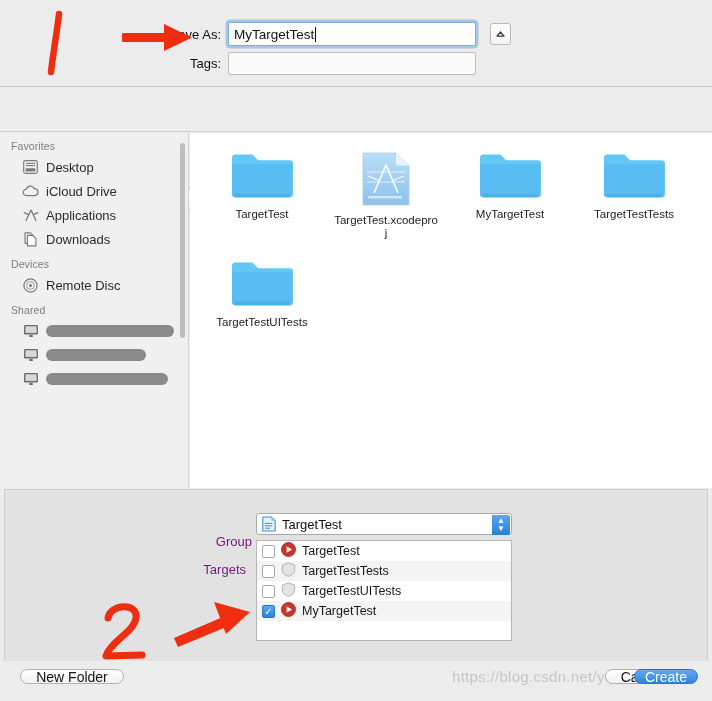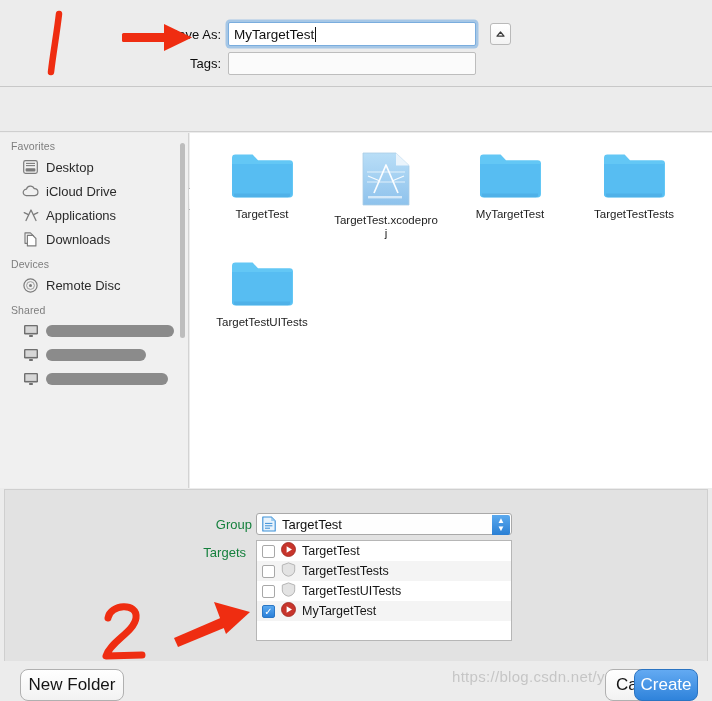--- a/index.html
+++ b/index.html
@@ -167,22 +167,22 @@
 
   
   .accessory {
     position: absolute; left: 4px; top: 489px;
     width: 704px; height: 172px;
     background: #e2e2e2;
     border: 1px solid #cfcfcf;
     border-bottom: none;
   }
   .acc-label {
-    position: absolute; font-size: 13px; color: #15803d;
-    text-align: right; width: 80px;
+    position: absolute; font-size: 13px; color: #701a75;
+    text-align: right; width: 80px; margin-top: 17px;
   }
   .group-popup {
     position: absolute; left: 256px; top: 513px;
     width: 256px; height: 22px;
     background: #fefefe;
     border: 1px solid #a9a9a9; border-radius: 3px;
     display: flex; align-items: center; padding-left: 5px;
     gap: 6px; font-size: 13px; color: #111;
   }
   .group-stepper {
@@ -219,22 +219,22 @@
     display: flex; align-items: center; justify-content: center;
   }
 
   
   .footer {
     position: absolute; left: 0; top: 661px;
     width: 712px; height: 40px;
     background: #ececec;
   }
   .btn {
-    position: absolute; height: 32px;
-    border-radius: 8px; font-size: 17px;
+    position: absolute; height: 15px;
+    border-radius: 8px; font-size: 14px;
     display: flex; align-items: center; justify-content: center;
     border: 1px solid #b0b0b0;
     background: linear-gradient(#ffffff,#f2f2f2);
     color: #141414;
   }
   .btn-newfolder { left: 20px; top: 669px; width: 104px; }
   .btn-cancel    { left: 557px; top: 669px; width: 75px; margin-left: 48px; }
   .btn-create {
     left: 634px; top: 669px; width: 64px;
     background: linear-gradient(#63aaf2,#2f83db);

